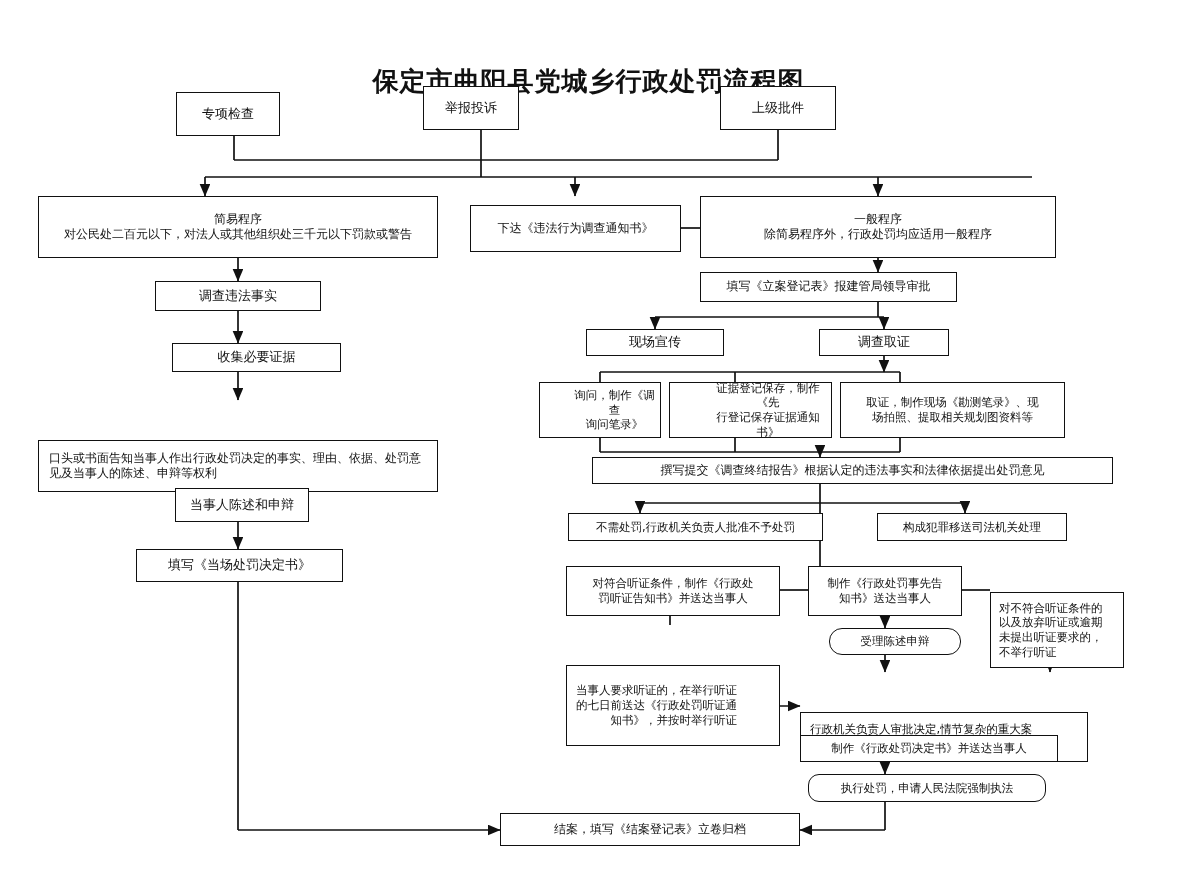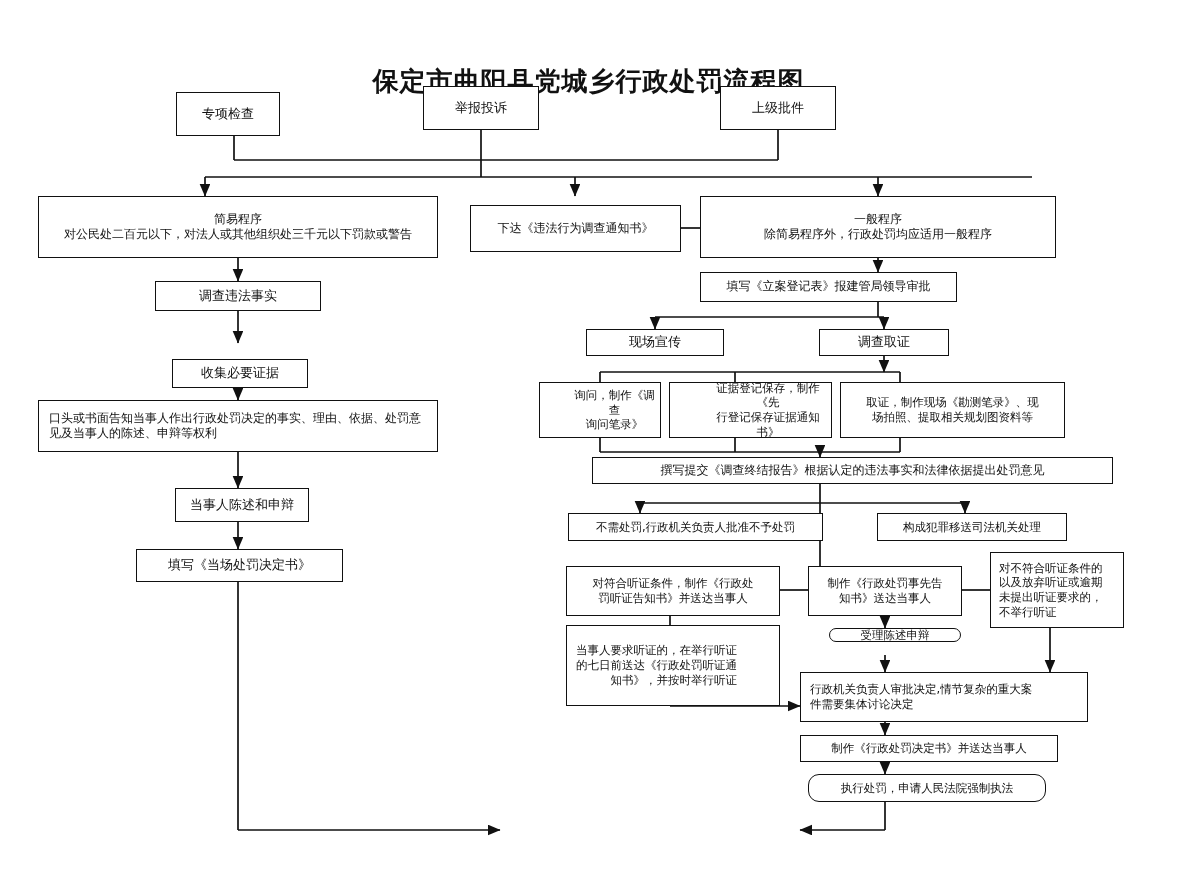--- a/index.html
+++ b/index.html
@@ -12,21 +12,21 @@
   .title{
     position:absolute;left:0;top:22px;width:1177px;text-align:center;
     font-size:26px;font-weight:bold;color:#111;letter-spacing:1px;margin-top:42px;
   }
   .node{
     position:absolute;box-sizing:border-box;border:1.6px solid #111;background:#fff;
     display:flex;align-items:center;justify-content:center;
     color:#111;line-height:1.28;text-align:center;padding:2px 5px;
     font-size:13px;white-space:pre-line;
   }
-  .node.lead{justify-content:flex-start;text-align:left;}
+  .node.lead{justify-content:flex-start;text-align:left;margin-top:40px;}
   .node.n-two{border-width:1.8px;}
   .small{font-size:12px;}
   .xsmall{font-size:11.5px;}
 </style>
 </head>
 <body>
 
 <div id="stage">
 
   <div class="title">保定市曲阳县党城乡行政处罚流程图</div>
@@ -98,35 +98,35 @@
 
       <path d="M885,722 L885,735" marker-end="url(#ah)"></path>
       <path d="M885,762 L885,774" marker-end="url(#ah)"></path>
       <path d="M885,802 L885,830"></path>
       <path d="M885,830 L800,830" marker-end="url(#ah)"></path>
     </g>
   </svg>
 
   <div class="node" style="left:176px;top:92px;width:104px;height:44px;">专项检查</div>
 
-  <div class="node" style="left:423px;top:86px;width:116px;height:44px;">举报投诉</div>
+  <div class="node" style="left:423px;top:86px;width:96px;height:44px;">举报投诉</div>
 
   <div class="node" style="left:720px;top:86px;width:116px;height:44px;">上级批件</div>
 
   <div class="node n-two small" style="left:38px;top:196px;width:400px;height:62px;">简易程序
 对公民处二百元以下，对法人或其他组织处三千元以下罚款或警告</div>
 
   <div class="node small" style="left:470px;top:205px;width:211px;height:47px;">下达《违法行为调查通知书》</div>
 
   <div class="node n-two small" style="left:700px;top:196px;width:356px;height:62px;">一般程序
 除简易程序外，行政处罚均应适用一般程序</div>
 
   <div class="node" style="left:155px;top:281px;width:166px;height:30px;">调查违法事实</div>
 
-  <div class="node" style="left:172px;top:343px;width:136px;height:29px;margin-top:16px;">收集必要证据</div>
+  <div class="node" style="left:172px;top:343px;width:169px;height:29px;">收集必要证据</div>
 
   <div class="node lead small" style="left:38px;top:400px;width:400px;height:52px;padding-left:10px;">口头或书面告知当事人作出行政处罚决定的事实、理由、依据、处罚意见及当事人的陈述、申辩等权利</div>
 
   <div class="node" style="left:175px;top:488px;width:134px;height:34px;">当事人陈述和申辩</div>
 
   <div class="node" style="left:136px;top:549px;width:207px;height:33px;">填写《当场处罚决定书》</div>
 
   <div class="node small" style="left:700px;top:272px;width:257px;height:30px;">填写《立案登记表》报建管局领导审批</div>
 
   <div class="node" style="left:586px;top:329px;width:138px;height:27px;">现场宣传</div>
@@ -151,28 +151,29 @@
   <div class="node xsmall" style="left:566px;top:566px;width:214px;height:50px;">对符合听证条件，制作《行政处
 罚听证告知书》并送达当事人</div>
 
   <div class="node lead xsmall" style="left:566px;top:625px;width:214px;height:81px;padding-left:9px;text-align:right;">当事人要求听证的，在举行听证
 的七日前送达《行政处罚听证通
 知书》，并按时举行听证</div>
 
   <div class="node xsmall" style="left:808px;top:566px;width:154px;height:50px;">制作《行政处罚事先告
 知书》送达当事人</div>
 
-  <div class="node xsmall" style="left:829px;top:628px;width:132px;height:14px;border-radius:13px;">受理陈述申辩</div>
+  <div class="node xsmall" style="left:829px;top:628px;width:132px;height:27px;border-radius:13px;">受理陈述申辩</div>
 
   <div class="node lead xsmall" style="left:990px;top:552px;width:134px;height:76px;padding-left:8px;">对不符合听证条件的
 以及放弃听证或逾期
 未提出听证要求的，
 不举行听证</div>
 
   <div class="node lead xsmall" style="left:800px;top:672px;width:288px;height:50px;padding-left:9px;">行政机关负责人审批决定,情节复杂的重大案
 件需要集体讨论决定</div>
 
   <div class="node xsmall" style="left:800px;top:735px;width:258px;height:27px;">制作《行政处罚决定书》并送达当事人</div>
 
   <div class="node xsmall" style="left:808px;top:774px;width:238px;height:28px;border-radius:11px;">执行处罚，申请人民法院强制执法</div>
 
+  <div class="node small" style="left:500px;top:813px;width:300px;height:33px;">结案，填写《结案登记表》立卷归档</div>
 
 </div>
 
 </body></html>

